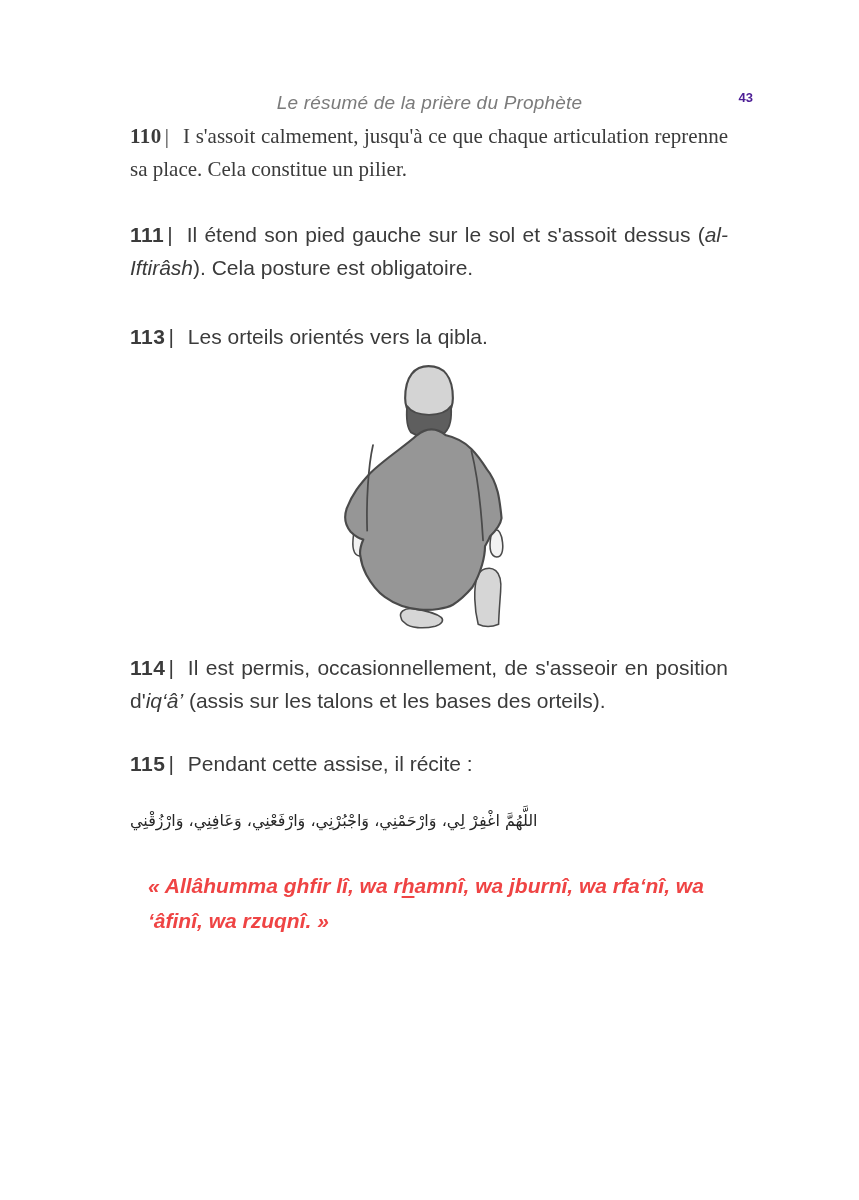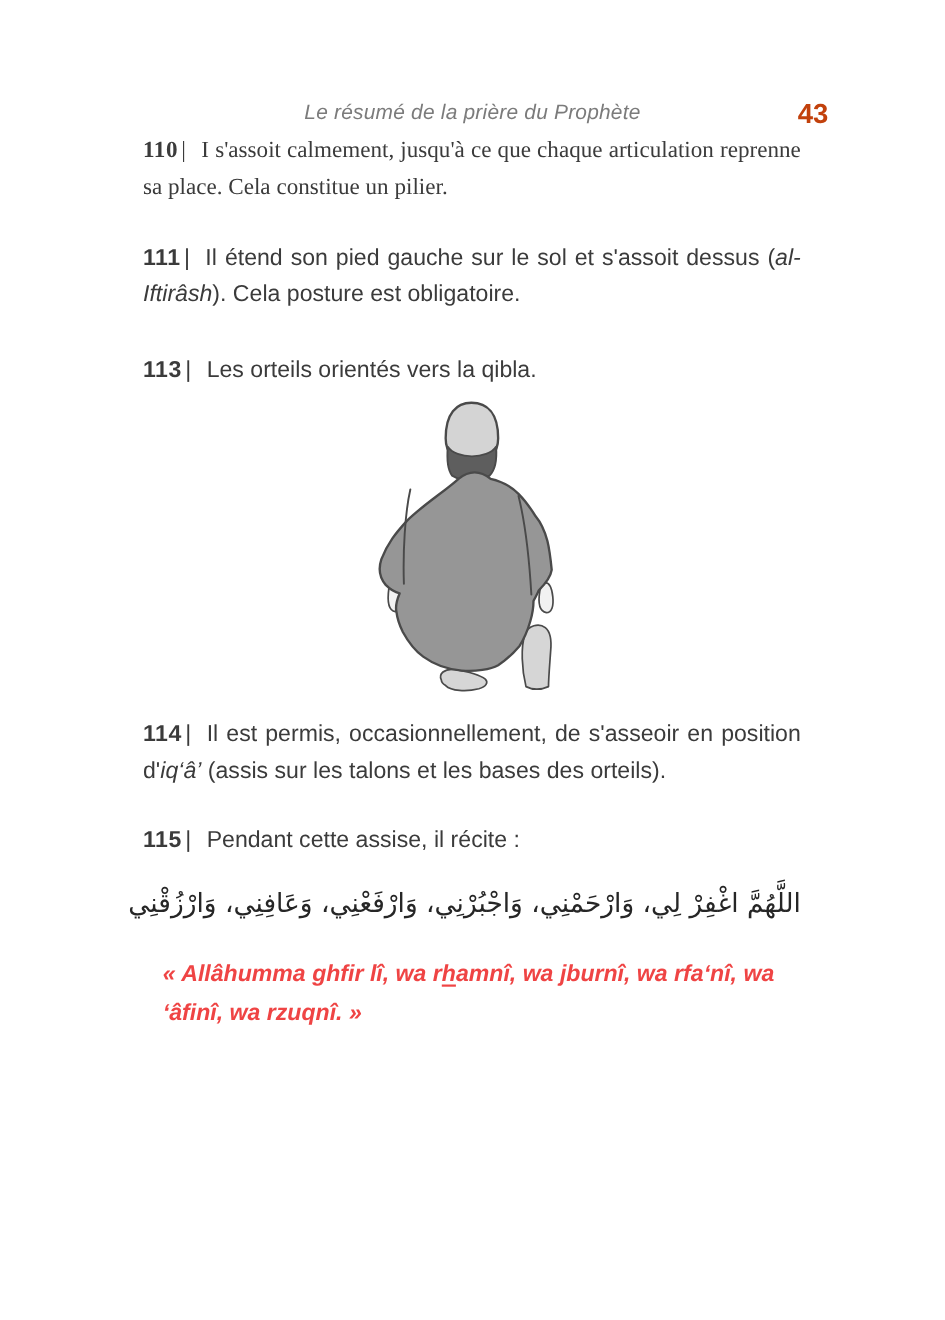--- a/index.html
+++ b/index.html
@@ -11,21 +11,21 @@
     overflow:hidden;
   }
   
   .header{position:absolute;top:92px;left:0;width:100%;height:28px;}
   .header-title{
     text-align:center;font-style:italic;font-size:19px;
     color:#7b7b7b;letter-spacing:.2px;
   }
   .page-number{
     position:absolute;top:-2px;right:106px;
-    font-weight:bold;font-size:25px;color:#c2410c;
+    font-weight:bold;font-size:13px;color:#4c1d95;
   }
   
   .content{
     position:absolute;top:120px;left:130px;width:598px;
     font-size:21px;line-height:33px;color:#3b3b3b;
   }
   p.item{margin:0 0 30px;text-align:justify;}
   p.item.m28{margin-bottom:32px;font-family:Liberation Serif, serif;}
   p.item.m36{margin-bottom:36px;}
   p.item.m10{margin-bottom:10px;margin-top:28px;}
@@ -35,21 +35,21 @@
   
   figure.illustration{margin:8px auto 10px;width:185px;padding:0;}
   figure.illustration svg{display:block;}
   figure.illustration path{
     stroke:#4a4a4a;stroke-linejoin:round;stroke-linecap:round;
   }
   
   .arabic{
     margin:0 0 16px;text-align:left;direction:rtl;
     font-family:"DejaVu Sans",sans-serif;
-    font-size:24px;line-height:62px;color:#262626;
+    font-size:16px;line-height:62px;color:#262626;
     white-space:nowrap;
   }
   
   .translit{
     margin:0;padding:0 6px 0 18px;
     font-style:italic;font-weight:bold;
     font-size:21px;line-height:35px;color:#ef4444;
     text-align:left;
   }
   .translit .u{text-decoration:underline;text-underline-offset:3px;}

